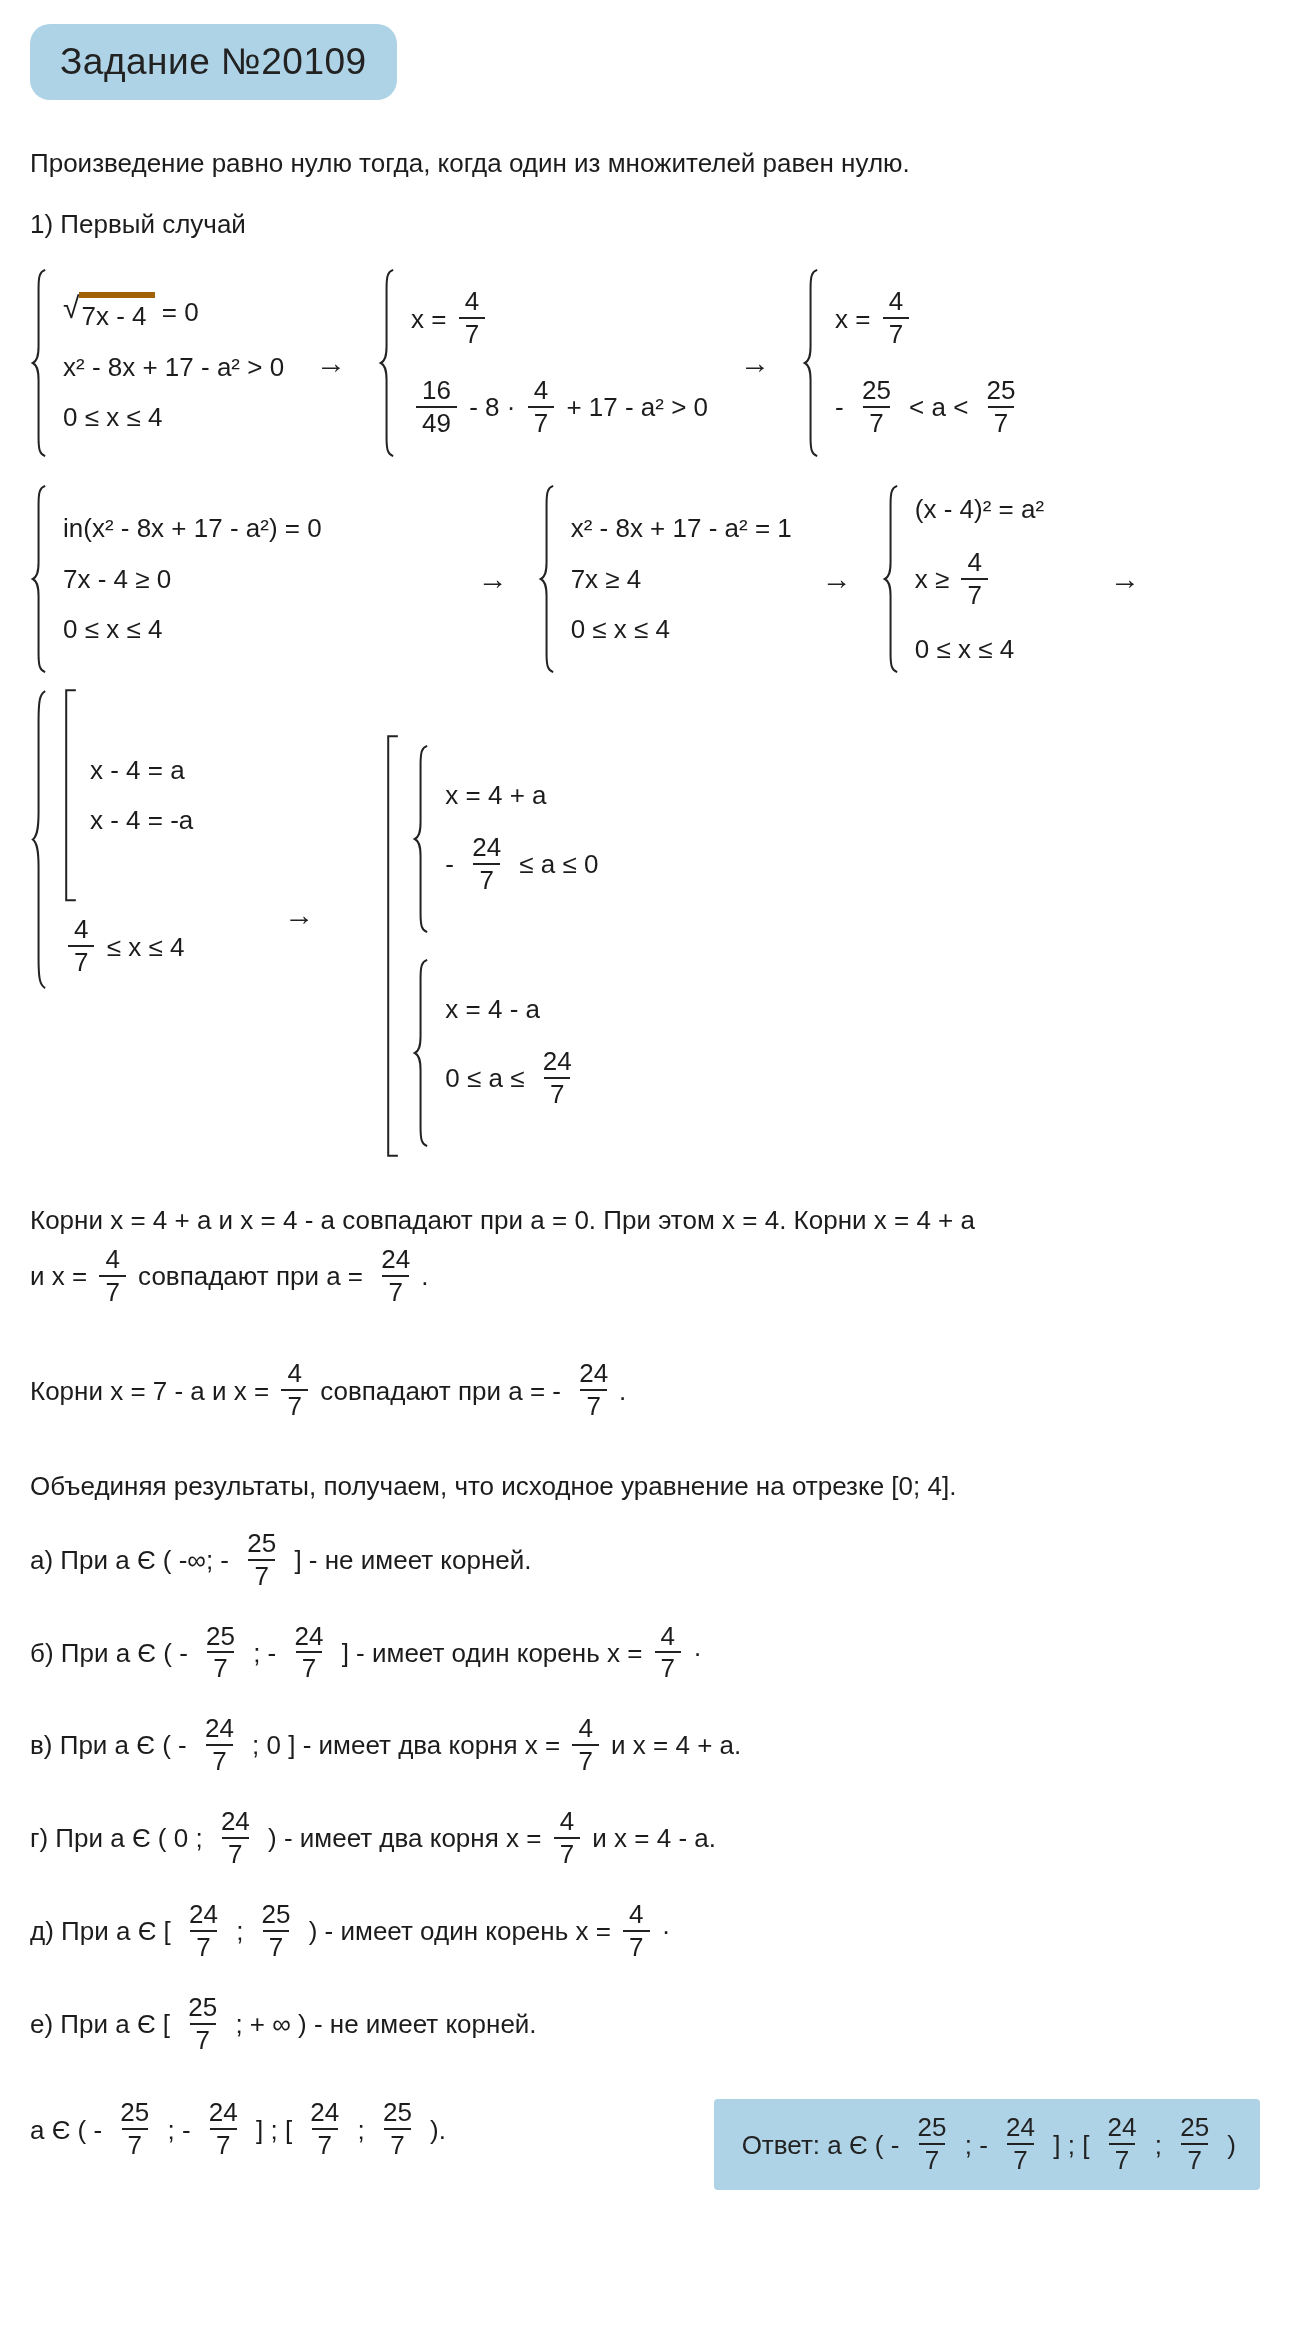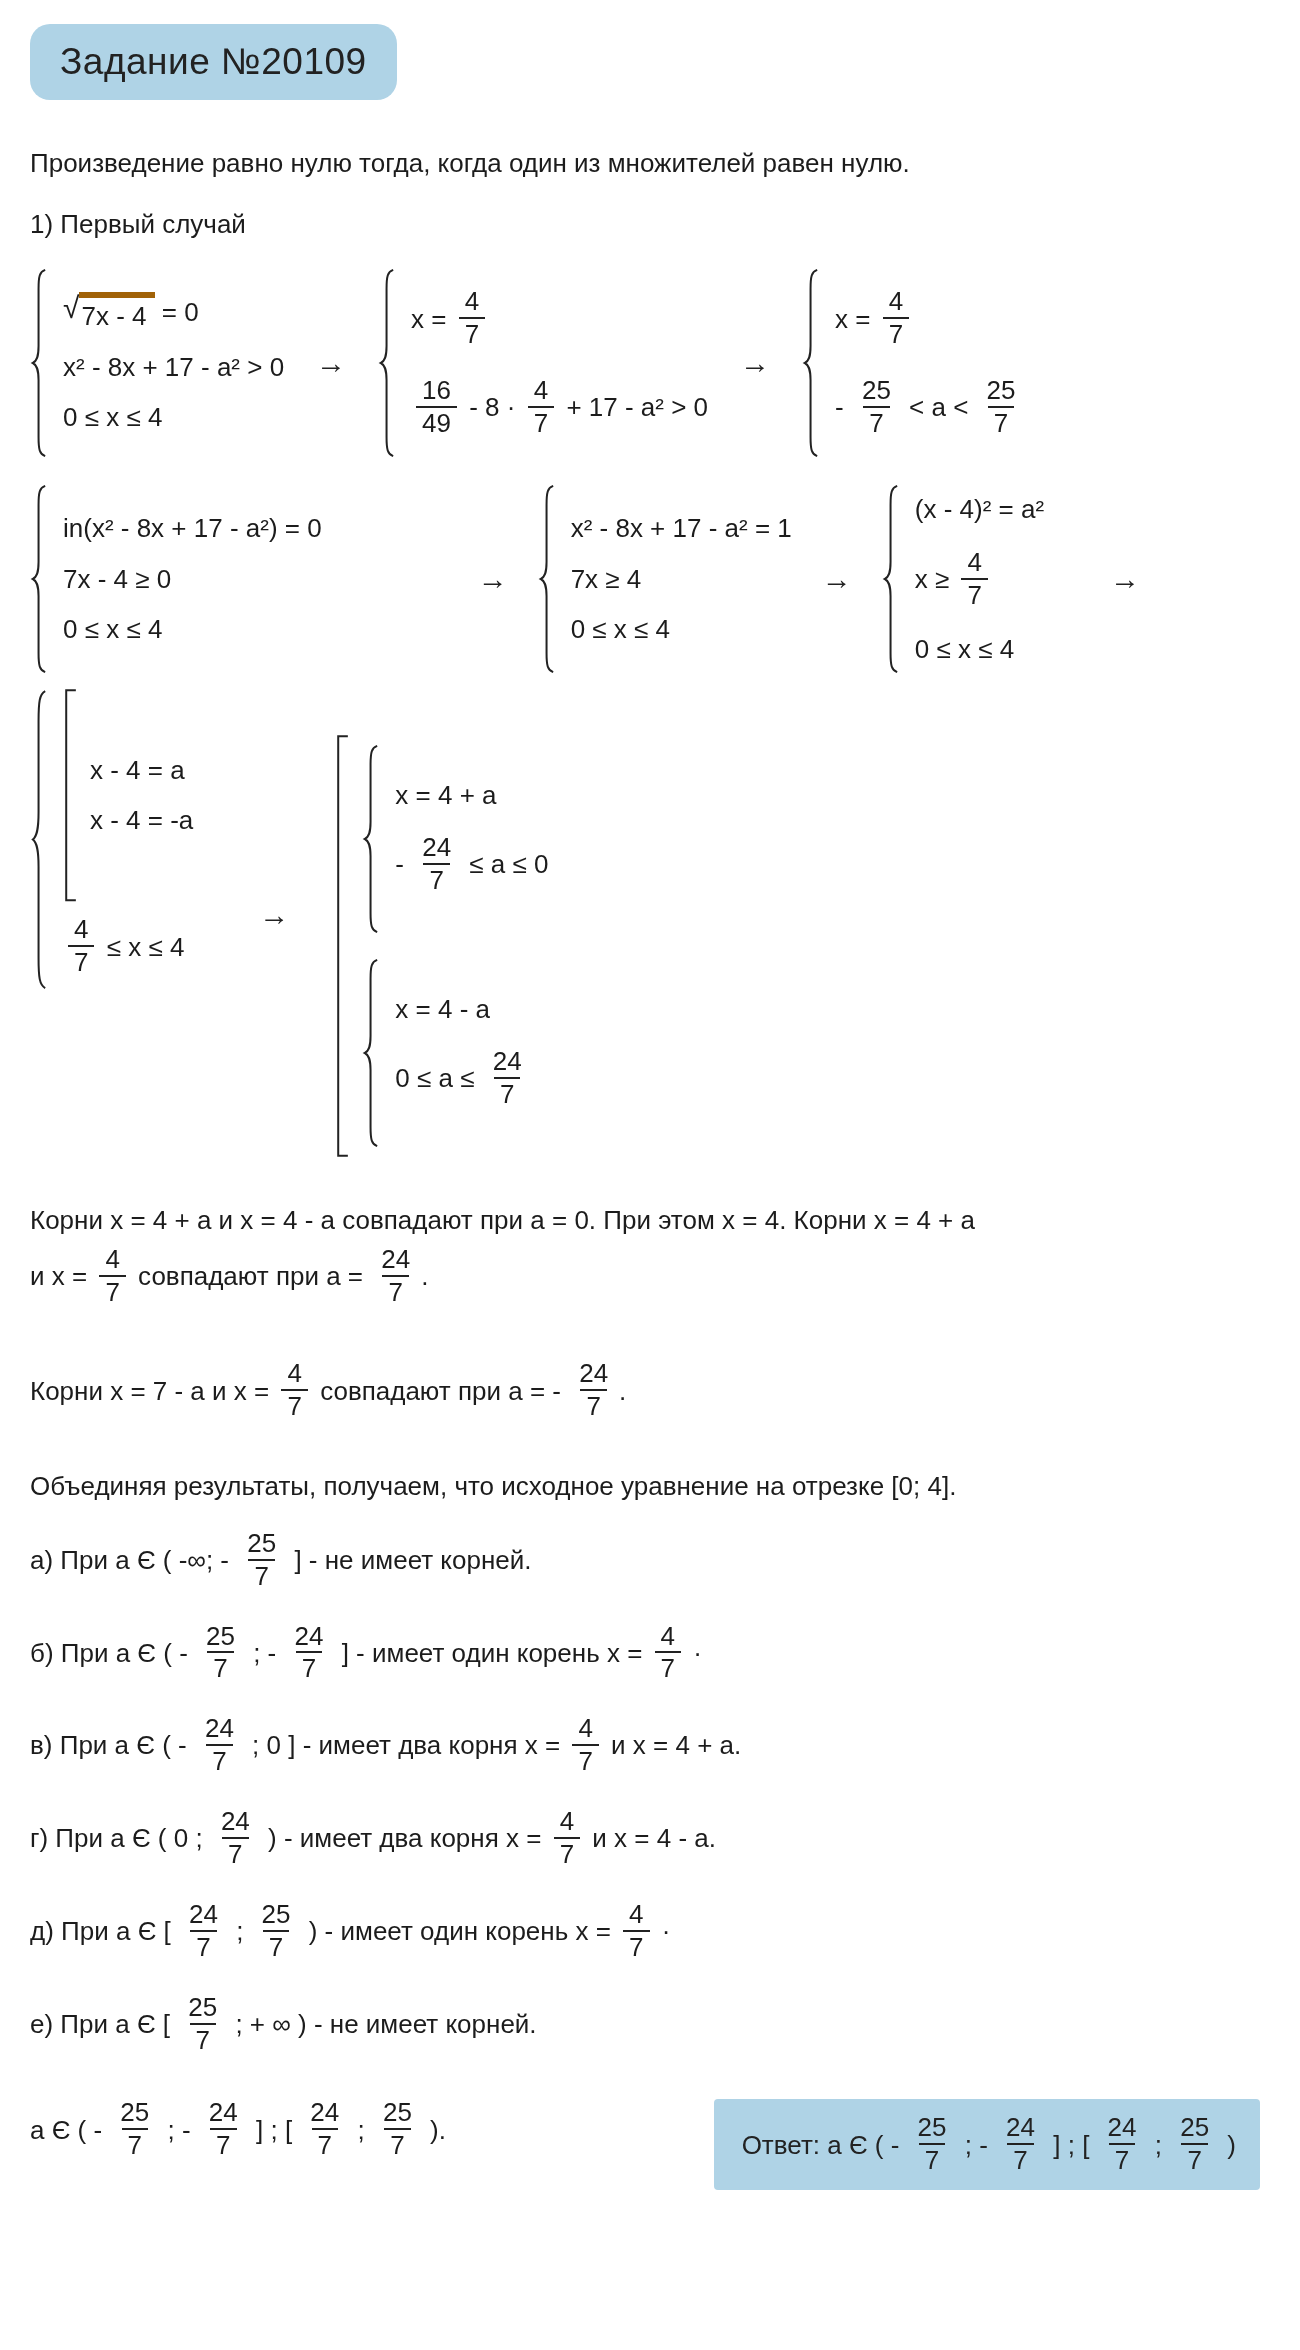--- a/index.html
+++ b/index.html
@@ -46,21 +46,21 @@
   .sys{display:flex;align-items:center;}
   .syslines{display:flex;flex-direction:column;justify-content:center;}
   .syslines > .mline{margin:9px 0;}
   svg.brace{width:19px;align-self:stretch;flex:none;margin-right:14px;}
   svg.sqbracket{width:15px;align-self:stretch;flex:none;margin-right:12px;}
   .arrow{font-size:30px;color:#222;padding:0 6px;}
   .row1{margin-top:26px;}
   .row1 .arrow{margin:0 26px;}
   .row2{margin-top:26px;}
   .row2 .arrow{margin:0 24px;}
-  .row3{margin-top:14px;align-items:flex-start;}
+  .row3{margin-top:14px;align-items:flex-start;gap:25px;}
   .row3 .arrow-mid{margin:210px 40px 0 60px;}
   .inner-sys{display:flex;align-items:center;}
   .bigbracket{margin-top:44px;}
   .bigbracket .syslines > .sys{margin:12px 0;}
   
   .pblock{margin-top:44px;}
   .pblock .mline{margin:4px 0;}
   .case-line{margin-top:22px;}
   .conclusion{margin-top:36px;}
   .final-row{display:flex;align-items:center;margin-top:10px;}

